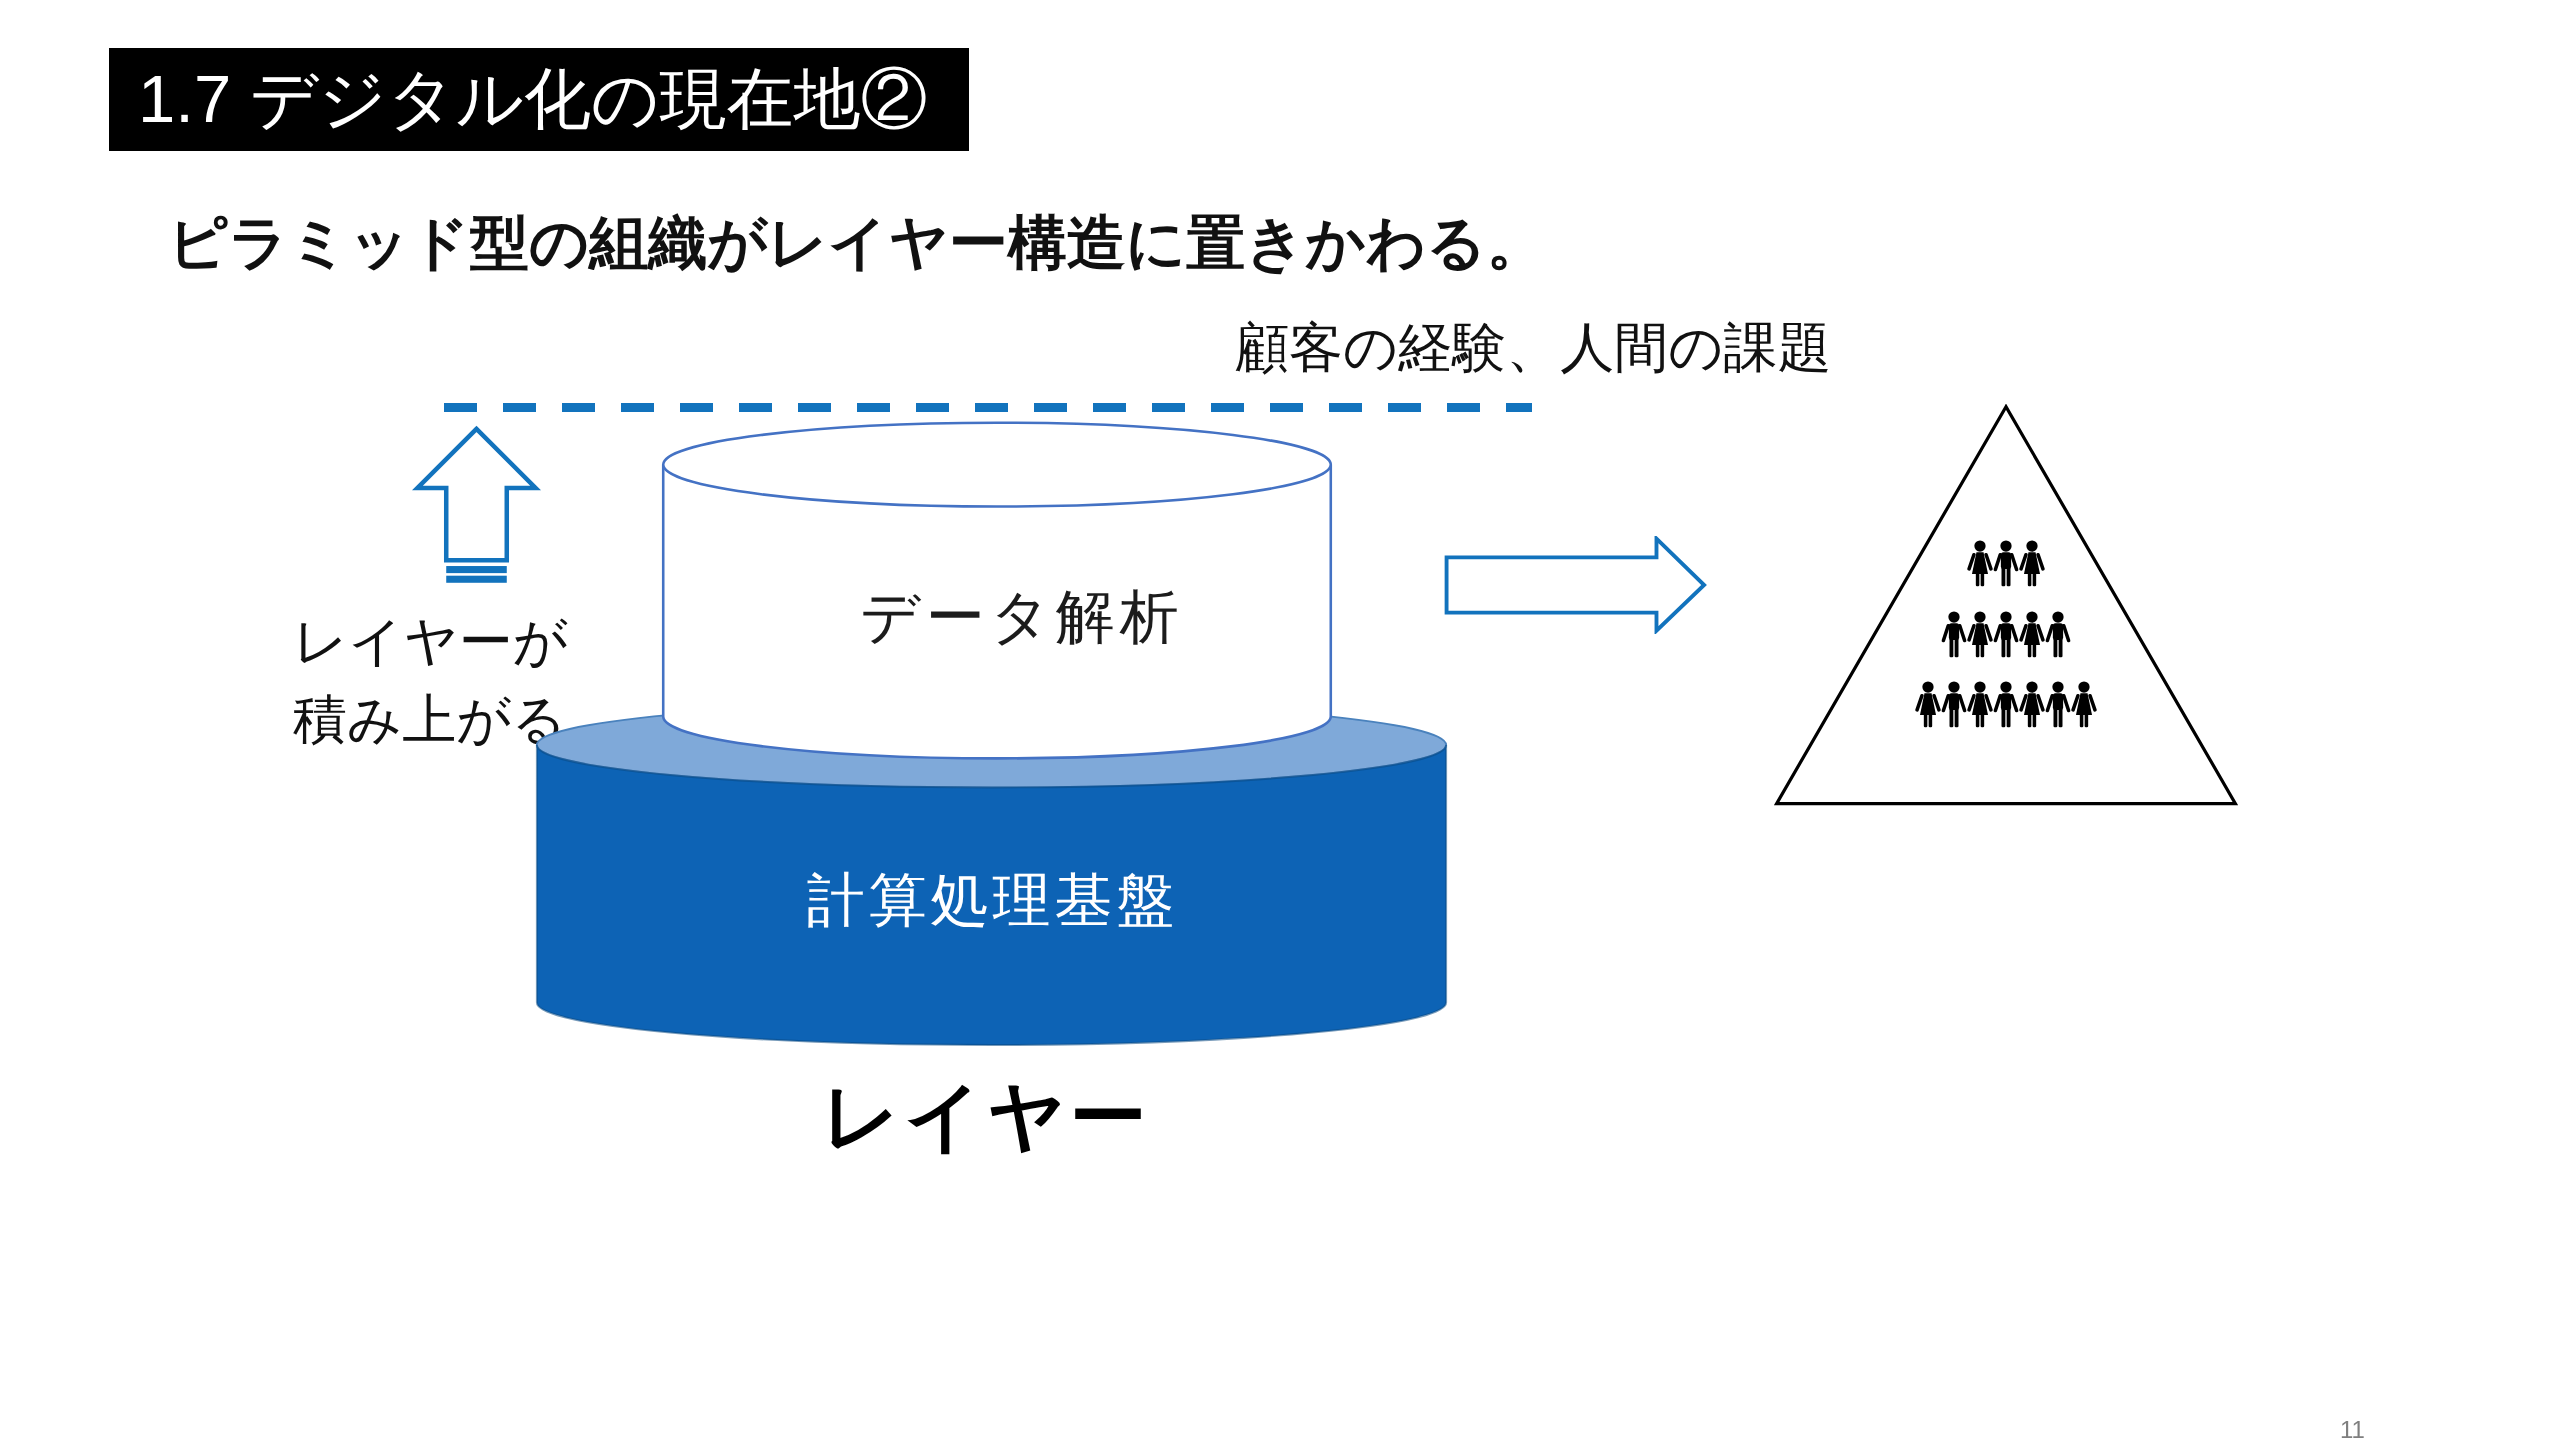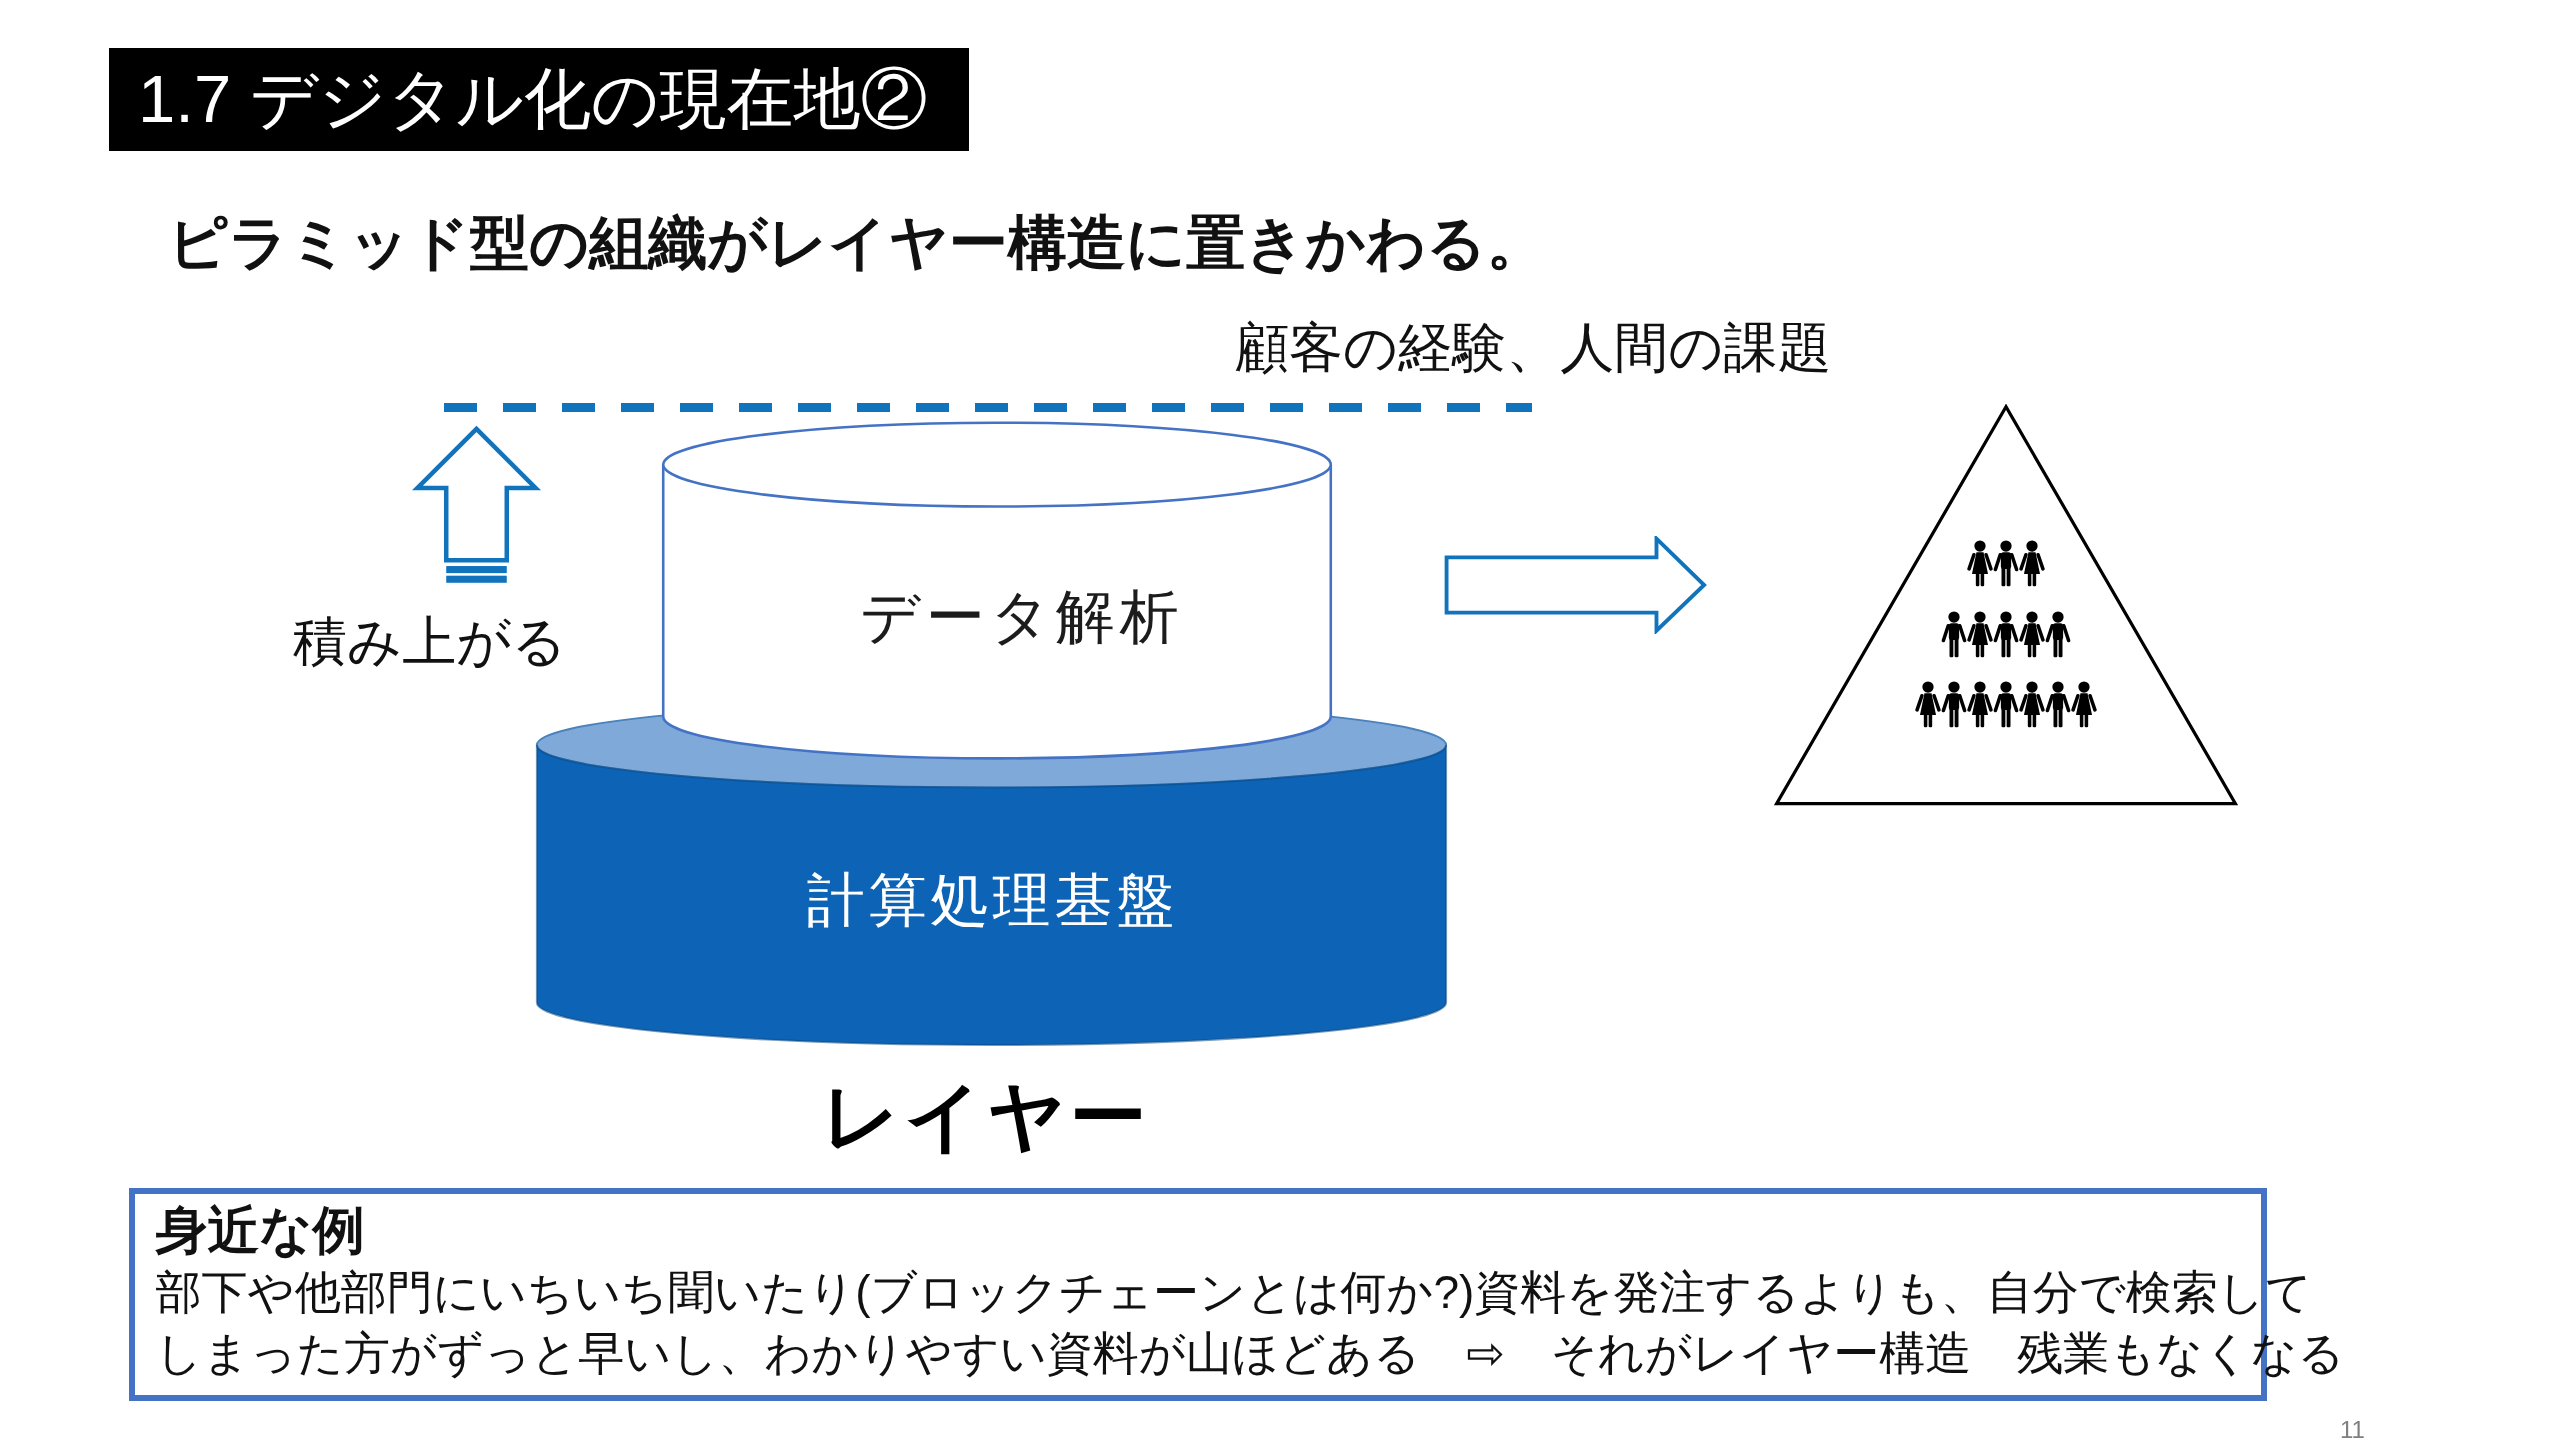--- a/index.html
+++ b/index.html
@@ -105,20 +105,21 @@
 
   <div class="boundary-label">顧客の経験、人間の課題</div>
   <div class="dashed-line"></div>
 
   <svg class="up-arrow" width="129" height="161" viewBox="0 0 200 250">
     <path class="arrow-shape" stroke-width="7" d="M100,6 L8,98 H53 V210 H147 V98 H192 Z"></path>
     <rect class="arrow-bar" x="53" y="219" width="94" height="11"></rect>
     <rect class="arrow-bar" x="53" y="234" width="94" height="11"></rect>
   </svg>
   <div class="up-arrow-label">
+    <div>レイヤーが</div>
     <div>積み上がる</div>
   </div>
 
   <svg class="cyl-bottom-svg" width="917" height="348" viewBox="0 0 1424 540">
     <ellipse class="cyl-light-ellipse" stroke-width="3" cx="712" cy="68" rx="706" ry="66"></ellipse>
     <path class="cyl-dark-body" stroke-width="3" d="M6,68 A706,66 0 0 0 1418,68 L1418,468 A706,66 0 0 1 6,468 Z"></path>
   </svg>
 
   <svg class="cyl-top-svg" width="674" height="345" viewBox="0 0 1046 535">
     <path class="cyl-white" stroke-width="4" d="M5,69 V460 A518,65 0 0 0 1041,460 V69"></path>
@@ -183,21 +184,16 @@
           <use href="#sym-male"></use>
         </svg>
         <svg class="person" viewBox="0 0 40 95">
           <use href="#sym-female"></use>
         </svg>
       </div>
     </div>
 
   <div class="layer-label">レイヤー</div>
 
-  <div class="example-box">
-    <div class="example-heading">身近な例</div>
-    <div class="example-line">部下や他部門にいちいち聞いたり(ブロックチェーンとは何か?)資料を発注するよりも、自分で検索して</div>
-    <div class="example-line">しまった方がずっと早いし、わかりやすい資料が山ほどある　⇨　それがレイヤー構造　残業もなくなる</div>
-  </div>
 
   <div class="page-number">11</div>
 </div>
 
 
 </body></html>

